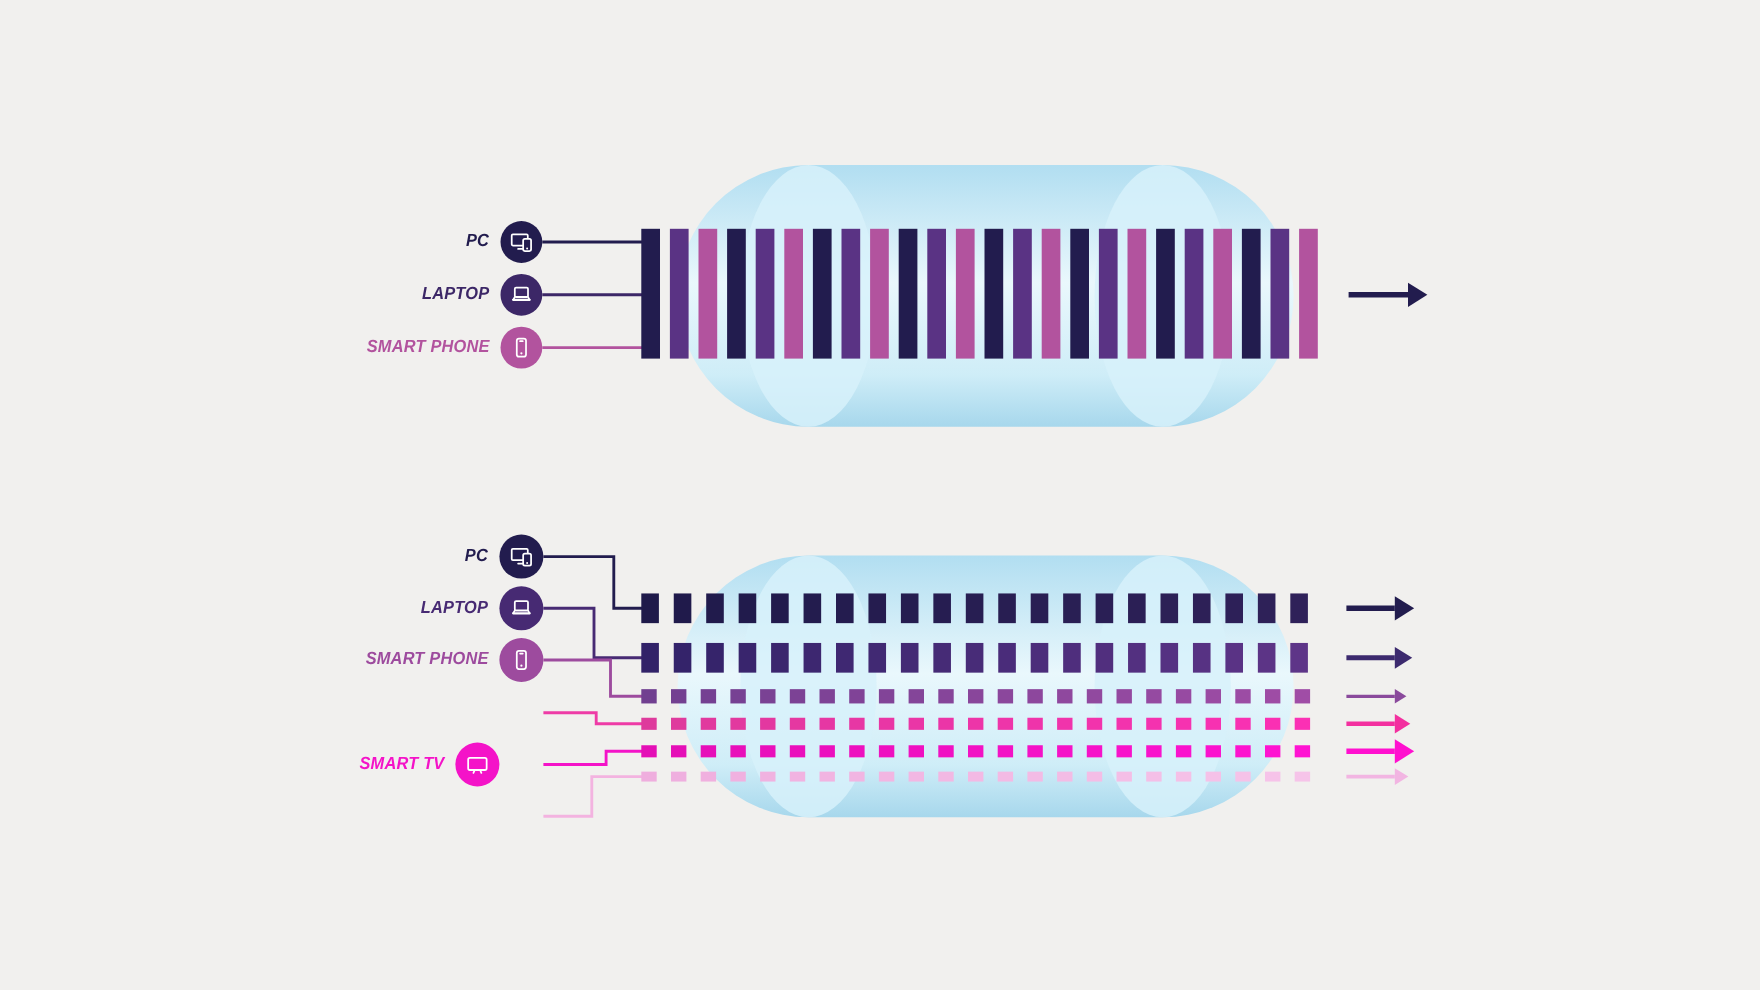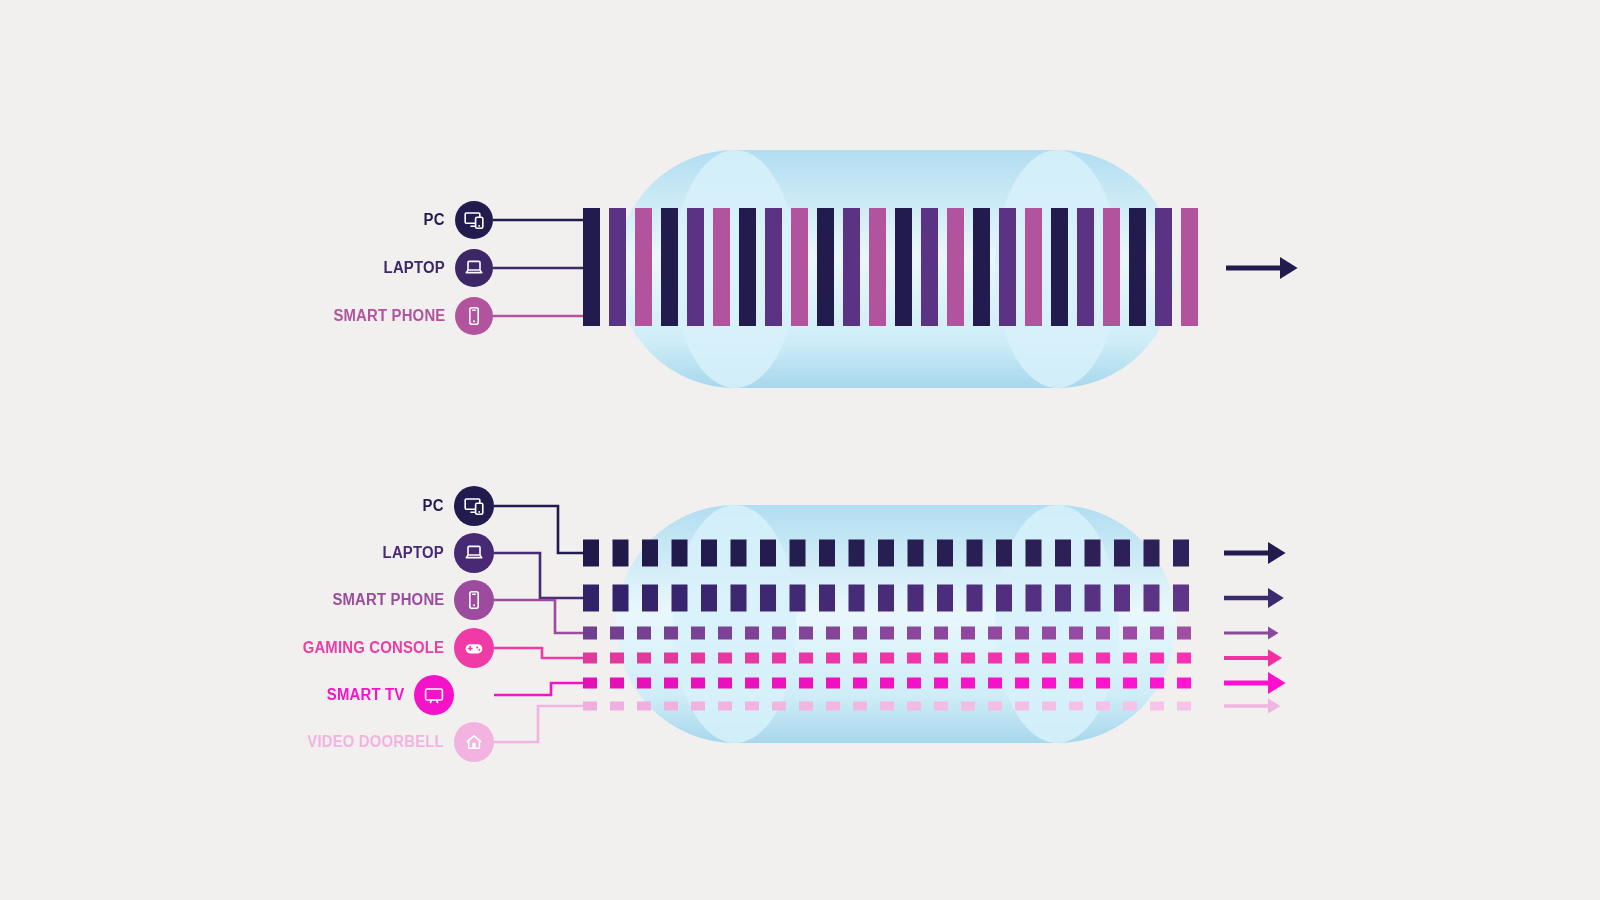--- a/index.html
+++ b/index.html
@@ -2,21 +2,21 @@
 <html><head>
 <meta charset="utf-8">
 <style>
   html,body{margin:0;padding:0;background:#f1f0ee;}
   #canvas{
     position:relative;width:1600px;height:900px;background:#f1f0ee;
     overflow:hidden;font-family:"Liberation Sans",sans-serif;
   }
   #gfx{position:absolute;left:0;top:0;}
   .legend-layer{position:absolute;inset:0;pointer-events:none;}
-  .legend-item{position:absolute;display:flex;align-items:center;justify-content:flex-end;gap:10px;pointer-events:auto;}
+  .legend-item{position:absolute;display:flex;align-items:center;justify-content:flex-end;gap:10px;pointer-events:auto;font-style:italic;}
   .legend-label{
     font-weight:bold;font-size:16px;letter-spacing:.2px;white-space:nowrap;
     transform:scaleX(.93);transform-origin:right center;
   }
   .legend-circle{border-radius:50%;display:flex;align-items:center;justify-content:center;flex:0 0 auto;}
 </style>
 </head>
 <body>
 
 <div id="canvas">
@@ -307,44 +307,23 @@
       <div class="legend-item" style="top: 580px; right: 1106px; height: 40px;">
         <span class="legend-label" style="color: rgb(157, 75, 158);">SMART PHONE</span>
         <div class="legend-circle" style="height: 40px; width: 40px; background: rgb(157, 75, 158);">
           <svg width="24" height="24" viewBox="0 0 24 24">
             <rect x="7.8" y="3.8" width="8.4" height="16.4" rx="2" stroke="#ffffff" stroke-width="1.6" fill="none" stroke-linecap="round" stroke-linejoin="round"></rect>
             <path d="M10.8 6.2h2.4" stroke="#ffffff" stroke-width="1.6" fill="none" stroke-linecap="round" stroke-linejoin="round"></path>
             <circle cx="12" cy="17.2" r="1" fill="#ffffff"></circle>
           </svg>
         </div>
       </div>
-      <div class="legend-item" style="top: 628px; right: 1106px; height: 40px;">
-        <span class="legend-label" style="color: rgb(238, 59, 166);">GAMING CONSOLE</span>
-        <div class="legend-circle" style="height: 40px; width: 40px; background: rgb(238, 59, 166);">
-          <svg width="24" height="24" viewBox="0 0 24 24">
-            <rect x="3.6" y="8.2" width="16.8" height="9.2" rx="4.6" fill="#ffffff"></rect>
-            <path d="M8.2 10.6v3.6M6.4 12.4h3.6" stroke="#ee3ba6" stroke-width="1.5" fill="none" stroke-linecap="round"></path>
-            <circle cx="15.2" cy="11.6" r="1" fill="#ee3ba6"></circle>
-            <circle cx="17.4" cy="13.8" r="1" fill="#ee3ba6"></circle>
-          </svg>
-        </div>
-      </div>
       <div class="legend-item" style="top: 675px; right: 1146px; height: 40px;">
         <span class="legend-label" style="color: rgb(244, 19, 200);">SMART TV</span>
         <div class="legend-circle" style="height: 40px; width: 40px; background: rgb(244, 19, 200);">
           <svg width="24" height="24" viewBox="0 0 24 24">
             <rect x="3.6" y="6" width="16.8" height="11" rx="1.6" stroke="#ffffff" stroke-width="1.6" fill="none" stroke-linecap="round" stroke-linejoin="round"></rect>
             <path d="M8.4 19.6l1.2-2.6M15.6 19.6l-1.2-2.6" stroke="#ffffff" stroke-width="1.6" fill="none" stroke-linecap="round" stroke-linejoin="round"></path>
-          </svg>
-        </div>
-      </div>
-      <div class="legend-item" style="top: 722px; right: 1106px; height: 40px;">
-        <span class="legend-label" style="color: rgb(243, 179, 224);">VIDEO DOORBELL</span>
-        <div class="legend-circle" style="height: 40px; width: 40px; background: rgb(243, 179, 224);">
-          <svg width="24" height="24" viewBox="0 0 24 24">
-            <path d="M5.2 11.6 12 5.8l6.8 5.8" stroke="#ffffff" stroke-width="1.6" fill="none" stroke-linecap="round" stroke-linejoin="round"></path>
-            <path d="M6.6 10.4v7.8h10.8v-7.8" stroke="#ffffff" stroke-width="1.6" fill="none" stroke-linecap="round" stroke-linejoin="round"></path>
-            <rect x="10.3" y="12.6" width="3.4" height="5.6" rx="1.1" fill="#ffffff"></rect>
           </svg>
         </div>
       </div>
     </div>
 </div>
 
 </body></html>

